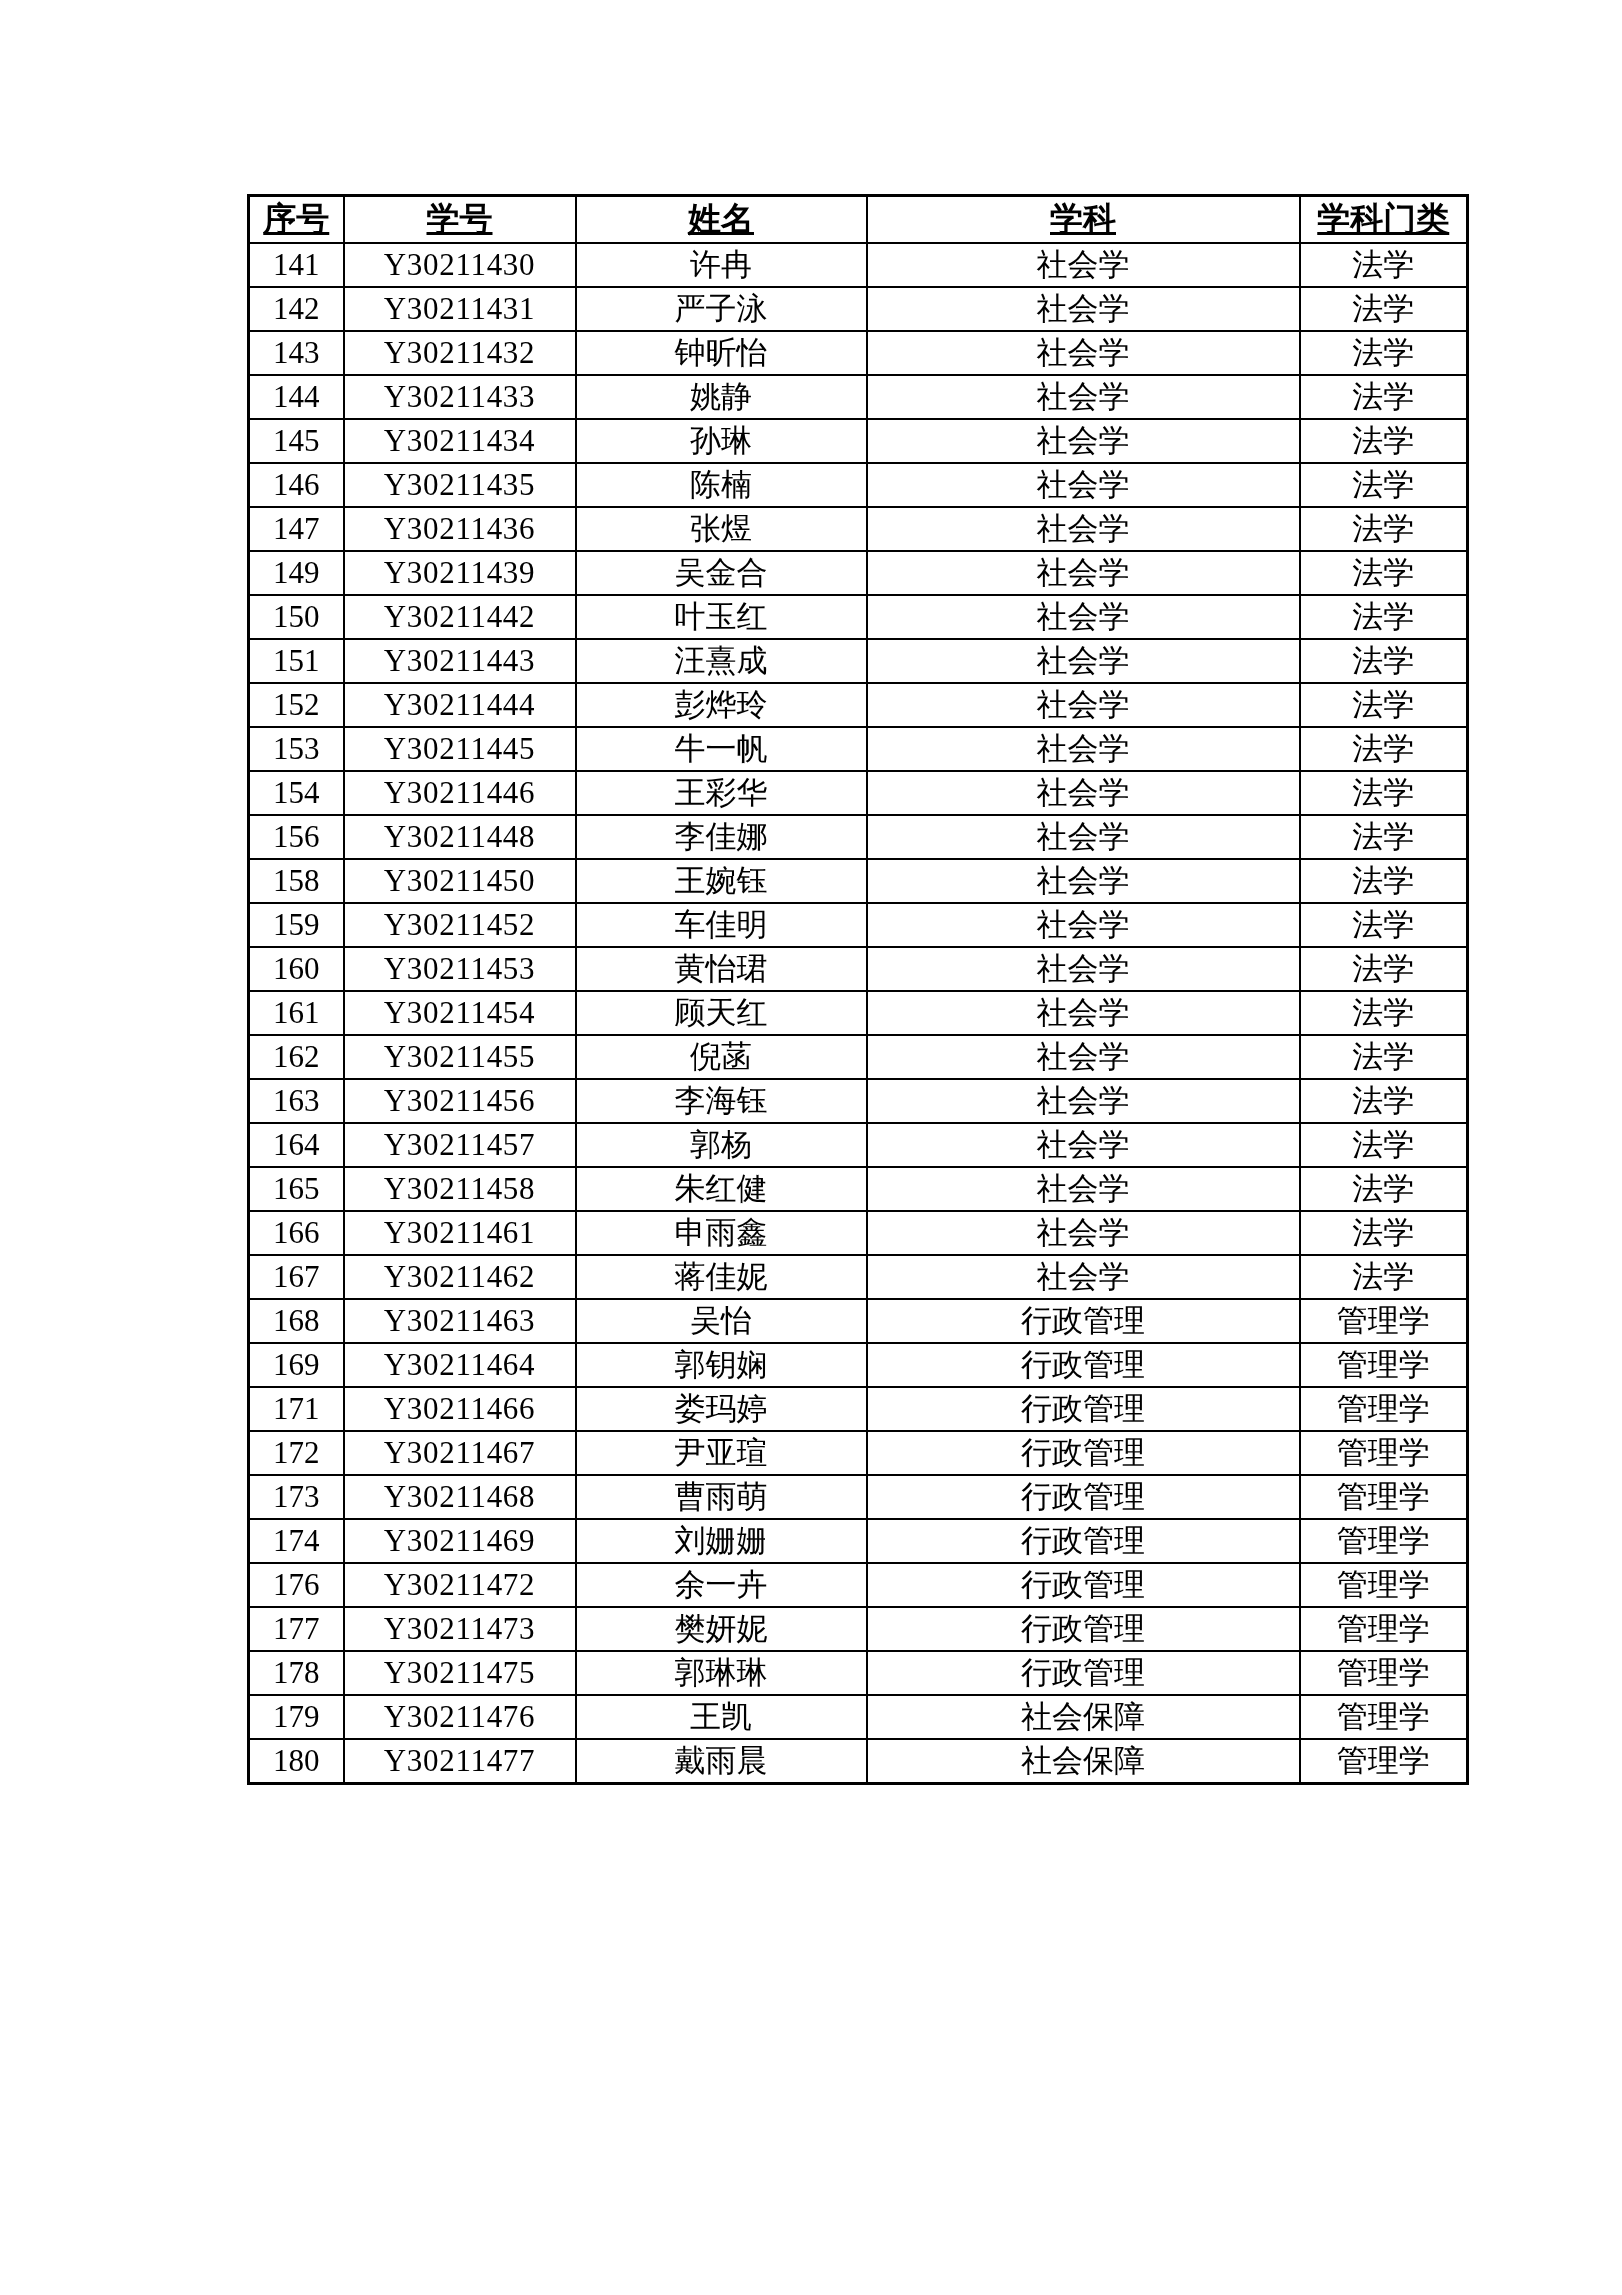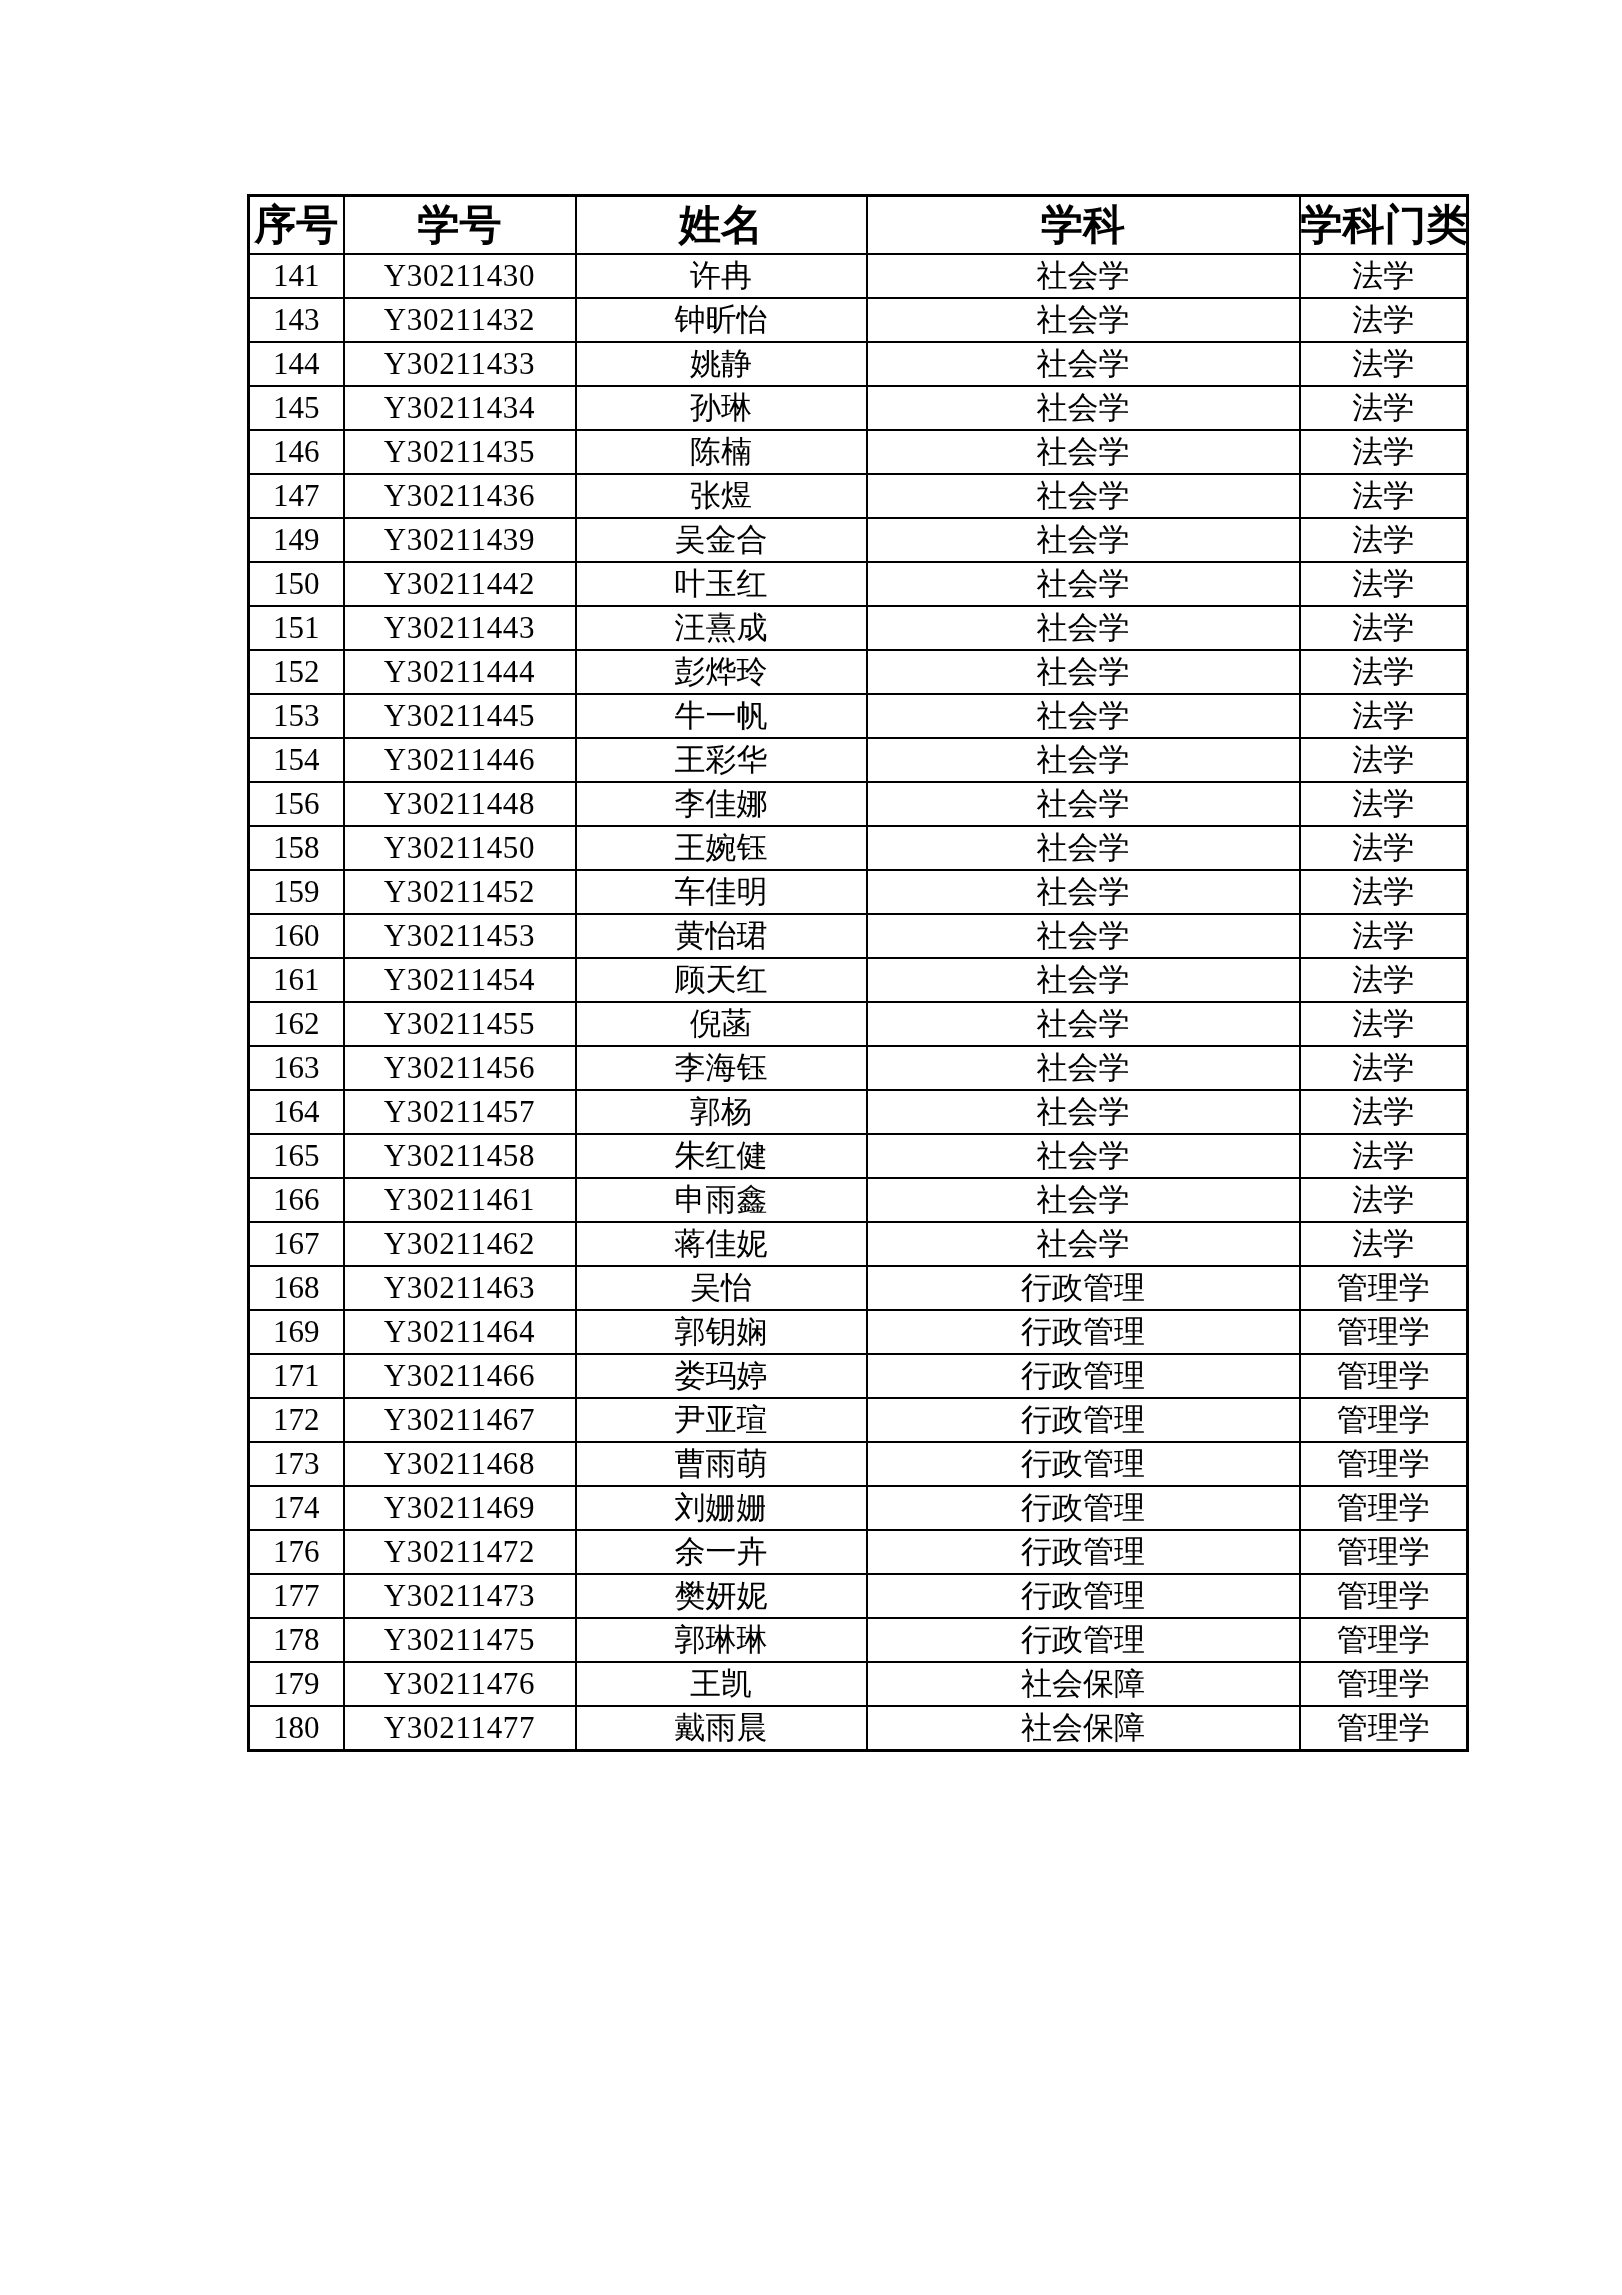--- a/index.html
+++ b/index.html
@@ -38,22 +38,23 @@
     padding: 0;
     overflow: hidden;
     white-space: nowrap;
   }
   table.roster {
     border: 3.3px solid #000000;
   }
   thead tr { height: 47px; }
   tbody tr { height: 44px; border-radius: 12px; }
   th {
-    font-size: 42px;
+    font-size: 33px;
     font-weight: bold;
+    text-decoration: underline;
   }
   td {
     font-size: 31px;
     font-weight: normal;
   }
   td.c-id { letter-spacing: 0.7px; margin-left: 20px; }
 </style>
 </head>
 <body>
 
@@ -77,20 +78,27 @@
     </thead>
     <tbody id="roster-body">
         <tr>
           <td class="c-idx">141</td>
           <td class="c-id">Y30211430</td>
           <td class="c-name">许冉</td>
           <td class="c-subj">社会学</td>
           <td class="c-cat">法学</td>
         </tr>
         <tr>
+          <td class="c-idx">142</td>
+          <td class="c-id">Y30211431</td>
+          <td class="c-name">严子泳</td>
+          <td class="c-subj">社会学</td>
+          <td class="c-cat">法学</td>
+        </tr>
+        <tr>
           <td class="c-idx">143</td>
           <td class="c-id">Y30211432</td>
           <td class="c-name">钟昕怡</td>
           <td class="c-subj">社会学</td>
           <td class="c-cat">法学</td>
         </tr>
         <tr>
           <td class="c-idx">144</td>
           <td class="c-id">Y30211433</td>
           <td class="c-name">姚静</td>

